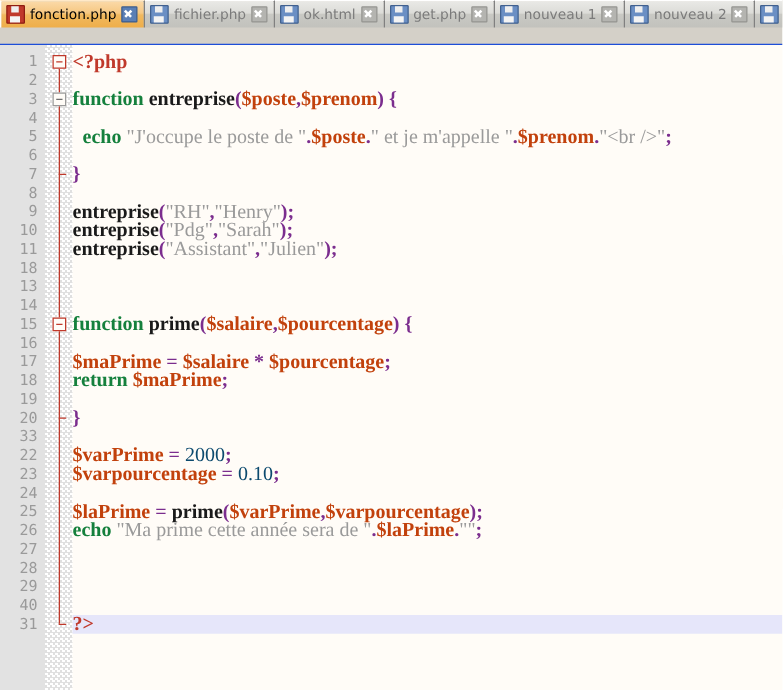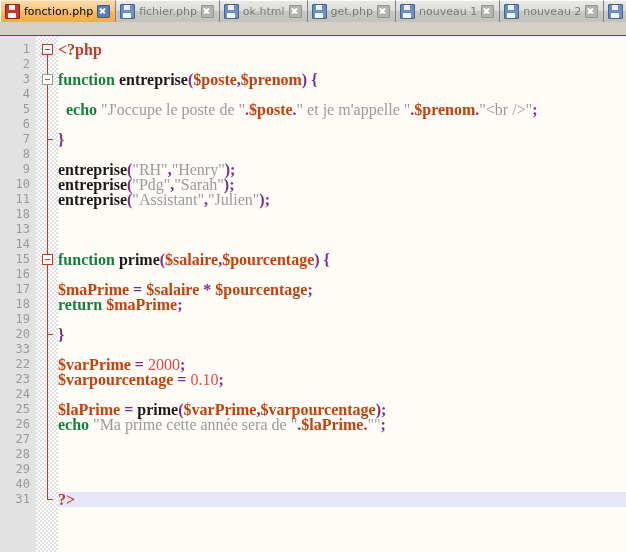--- a/index.html
+++ b/index.html
@@ -186,21 +186,21 @@
   }
 
   
   .tok-tag   { color: #c0392b; font-weight: bold; }      
   .tok-kw    { color: #15803d; font-weight: bold; }      
   .tok-fn    { color: #1a1a1a; font-weight: bold; }      
   .tok-var   { color: #c2410c; font-weight: bold; }      
   .tok-punc  { color: #7b2d8e; font-weight: bold; }      
   .tok-brace { color: #7b2d8e; font-weight: bold; }      
   .tok-str   { color: #9a9a9a; }                          
-  .tok-num   { color: #ef4444; }                          
+  .tok-num   { color: #0c4a6e; }                          
   .tok-plain { color: #808080; }
 </style>
 </head>
 <body>
 
 <div id="tabbar">
     <div class="tab active">
       <span class="floppy red"></span>
       <span class="tab-label">fonction.php</span>
       <span class="tab-close blue"></span>

